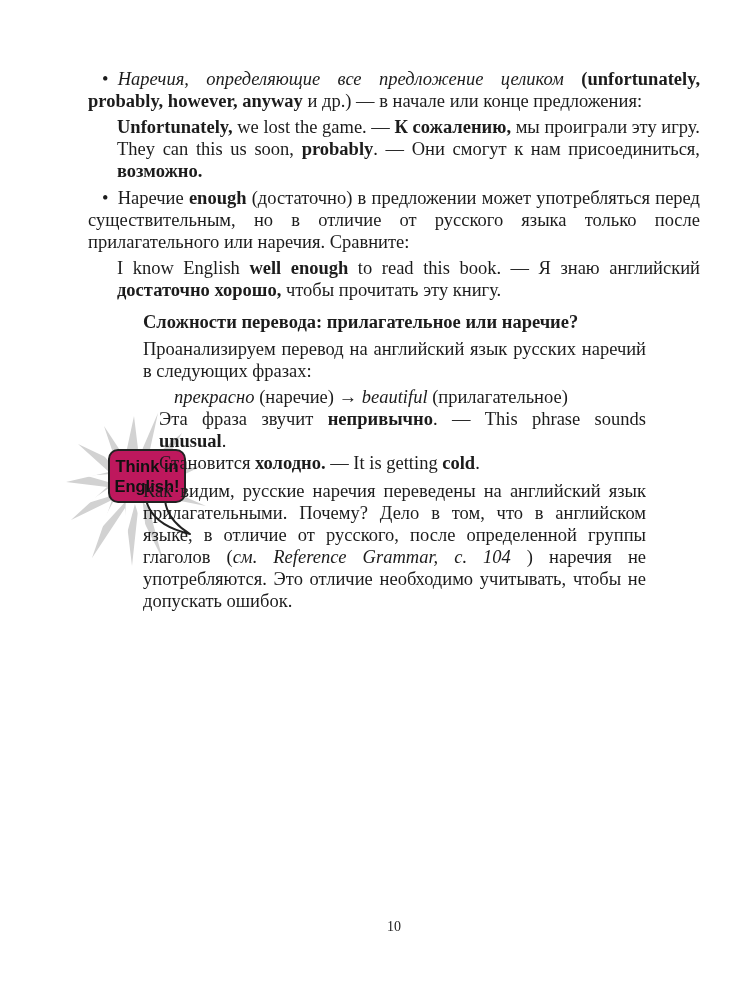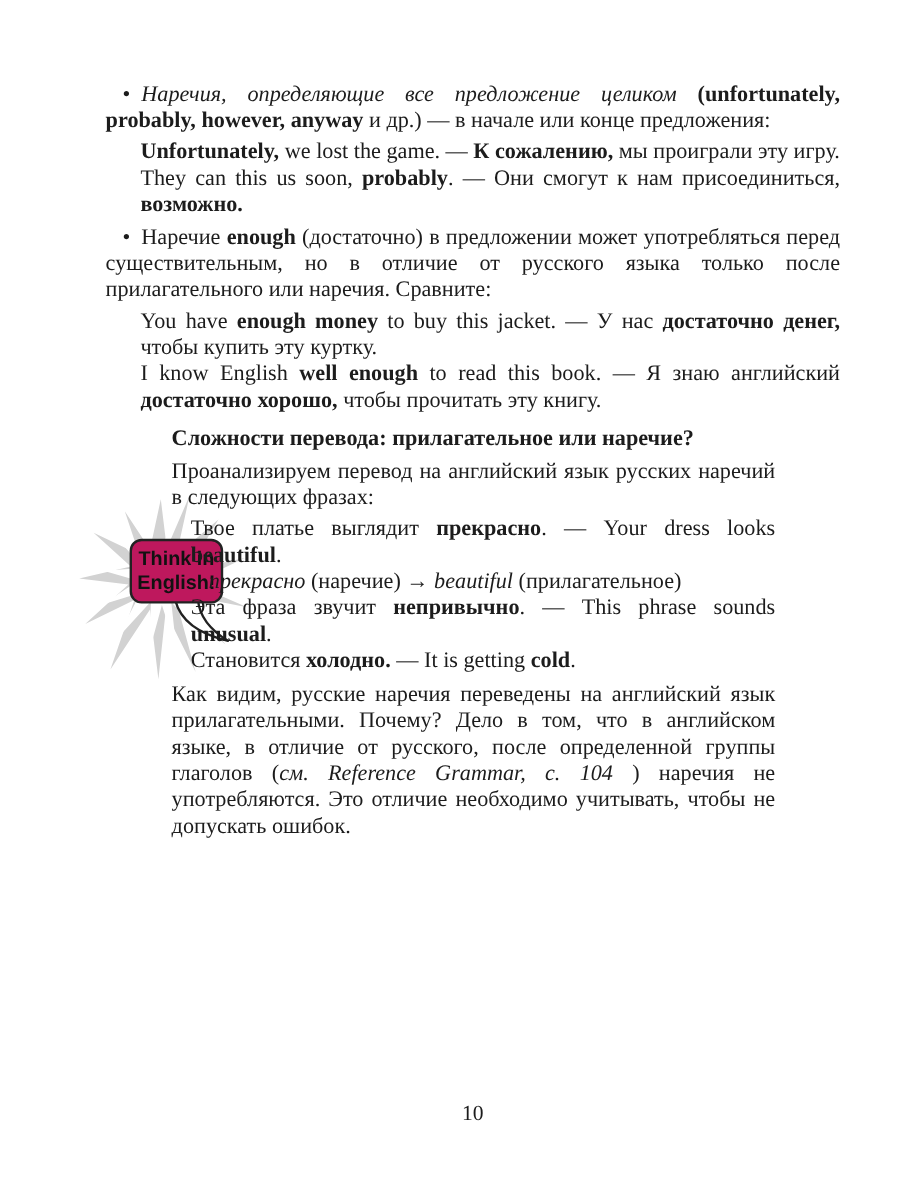--- a/index.html
+++ b/index.html
@@ -33,21 +33,21 @@
   .heading { font-weight: bold; margin-bottom: 5px; }
   .ex3group { margin: 4px 0 6px 16px; }
   .an { text-indent: 15px; }
   .outro { margin-top: 6px; }
   .pagenum {
     position: absolute;
     top: 916px;
     left: 88px;
     width: 612px;
     text-align: center;
-    font-size: 18px;
+    font-size: 14px;
     z-index: 2;
   }
   .badge {
     position: absolute;
     left: 64px;
     top: 410px;
     width: 150px;
     height: 160px;
     z-index: 1;
   }
@@ -95,30 +95,28 @@
     <p class="jp indent"><span>• </span><span class="i">Наречия, определяющие все предложение целиком</span><span> </span><span class="b">(unfortunately, probably, however, anyway</span><span> и др.) — в начале или конце предложения:</span></p>
 
     <div class="exgroup">
       <p class="jp"><span class="b">Unfortunately,</span><span> we lost the game. — </span><span class="b">К сожалению,</span><span> мы проиграли эту игру.</span></p>
       <p class="jp"><span>They can this us soon, </span><span class="b">probably</span><span>. — Они смогут к нам присоединиться, </span><span class="b">возможно.</span></p>
     </div>
 
     <p class="jp indent bullet2"><span>• Наречие </span><span class="b">enough</span><span> (достаточно) в предложении может употребляться перед существительным, но в отличие от русского языка только после прилагательного или наречия. Сравните:</span></p>
 
     <div class="exgroup">
-      <p class="jp"><span>You have </span><span class="b">enough money</span><span> to buy this jacket. — У нас </span><span class="b">достаточно денег,</span><span> чтобы купить эту куртку.</span></p>
       <p class="jp"><span>I know English </span><span class="b">well enough</span><span> to read this book. — Я знаю английский </span><span class="b">достаточно хорошо,</span><span> чтобы прочитать эту книгу.</span></p>
     </div>
 
     <div class="sec3">
       <p class="heading">Сложности перевода: прилагательное или наречие?</p>
       <p class="jp"><span>Проанализируем перевод на английский язык русских наречий в следующих фразах:</span></p>
 
       <div class="ex3group">
-        <p class="jp"><span>Твое платье выглядит </span><span class="b">прекрасно</span><span>. — Your dress looks </span><span class="b">beautiful</span><span>.</span></p>
         <p class="jp an"><span class="i">прекрасно</span><span> (наречие) → </span><span class="i">beautiful</span><span> (прилагательное)</span></p>
         <p class="jp"><span>Эта фраза звучит </span><span class="b">непривычно</span><span>. — This phrase sounds </span><span class="b">unusual</span><span>.</span></p>
         <p class="jp"><span>Становится </span><span class="b">холодно.</span><span> — It is getting </span><span class="b">cold</span><span>.</span></p>
       </div>
 
       <p class="jp outro"><span>Как видим, русские наречия переведены на английский язык прилагательными. Почему? Дело в том, что в английском языке, в отличие от русского, после определенной группы глаголов (</span><span class="i">см. Reference Grammar, с. 104</span><span> ) наречия не употребляются. Это отличие необходимо учитывать, чтобы не допускать ошибок.</span></p>
     </div>
 
   </div>
 

